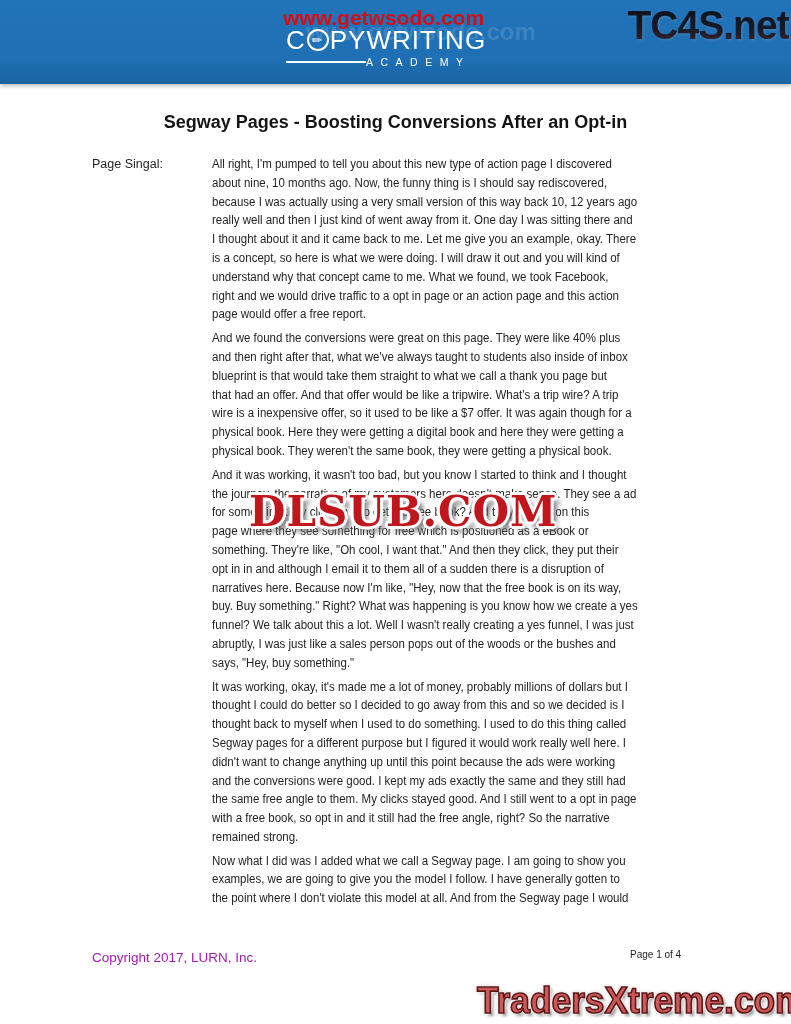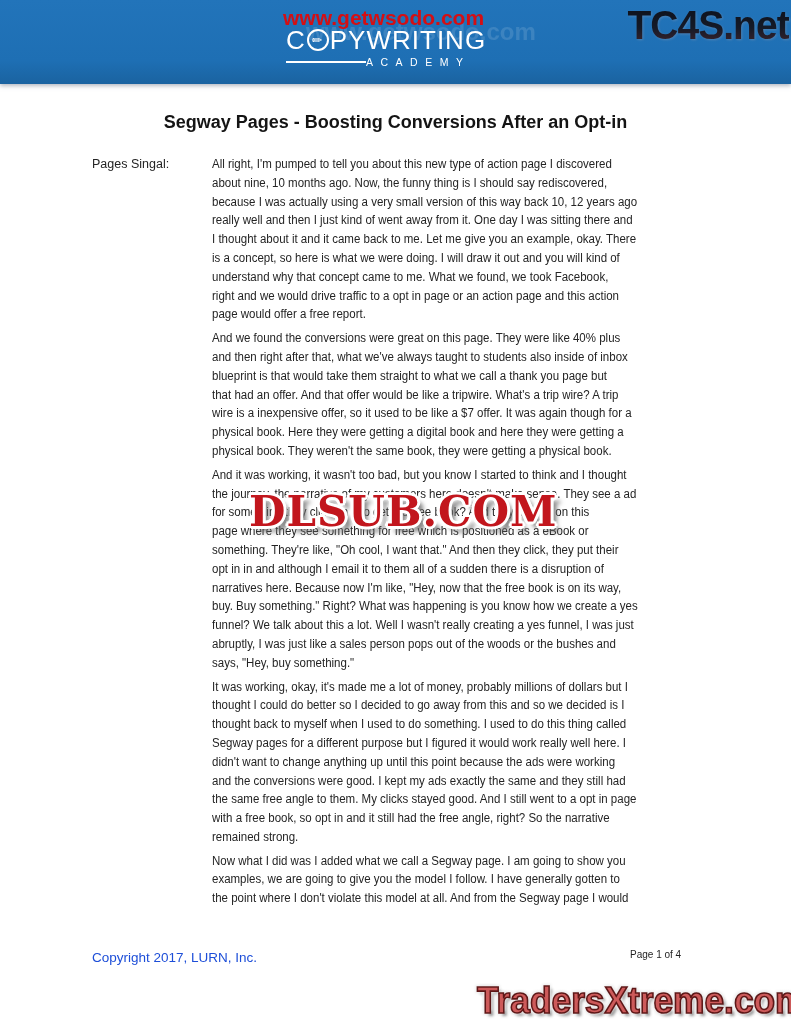--- a/index.html
+++ b/index.html
@@ -46,21 +46,21 @@
         text-shadow:-2px -2px 0 #fff,2px -2px 0 #fff,-2px 2px 0 #fff,2px 2px 0 #fff,
                     -3px 0 0 #fff,3px 0 0 #fff,0 3px 0 #fff,0 -3px 0 #fff,
                     6px 6px 4px rgba(105,105,105,.8);}
   .traders{position:absolute;left:477px;top:980px;font-size:36px;font-weight:800;
         color:#cd5a5a;-webkit-text-stroke:1.6px #5d1717;white-space:nowrap;
         text-shadow:-2px -2px 3px #ececec,2px -2px 3px #ececec,-2px 2px 3px #ececec,
                     3px 3px 3px rgba(70,70,70,.55);
         transform:scaleX(.98);transform-origin:left top;}
 
   
-  .footer-copyright{position:absolute;left:92px;top:950px;font-size:13.5px;color:#1d4ed8;}
+  .footer-copyright{position:absolute;left:92px;top:950px;font-size:13.5px;color:#a21caf;}
   .footer-page{position:absolute;left:630px;top:949px;font-size:10px;color:#1f1f1f;}
 </style>
 </head>
 <body>
 
 <div class="banner">
   <span class="banner-url-ghost">www.getwsodo.com</span>
   <span class="banner-url">www.getwsodo.com</span>
 
   <div class="logo">
@@ -77,21 +77,21 @@
       <span class="academy-text">ACADEMY</span>
     </div>
   </div>
 
   <span class="tc4s">TC4S.net</span>
 </div>
 
 <div class="doc-title">Segway Pages - Boosting Conversions After an Opt-in</div>
 
 <div class="content">
-  <span class="speaker">Pages Singal:</span>
+  <span class="speaker">Page Singal:</span>
   <div class="paragraphs">
     <p class="para">All right, I'm pumped to tell you about this new type of action page I discovered
 about nine, 10 months ago. Now, the funny thing is I should say rediscovered,
 because I was actually using a very small version of this way back 10, 12 years ago
 really well and then I just kind of went away from it. One day I was sitting there and
 I thought about it and it came back to me. Let me give you an example, okay. There
 is a concept, so here is what we were doing. I will draw it out and you will kind of
 understand why that concept came to me. What we found, we took Facebook,
 right and we would drive traffic to a opt in page or an action page and this action
 page would offer a free report.</p>

